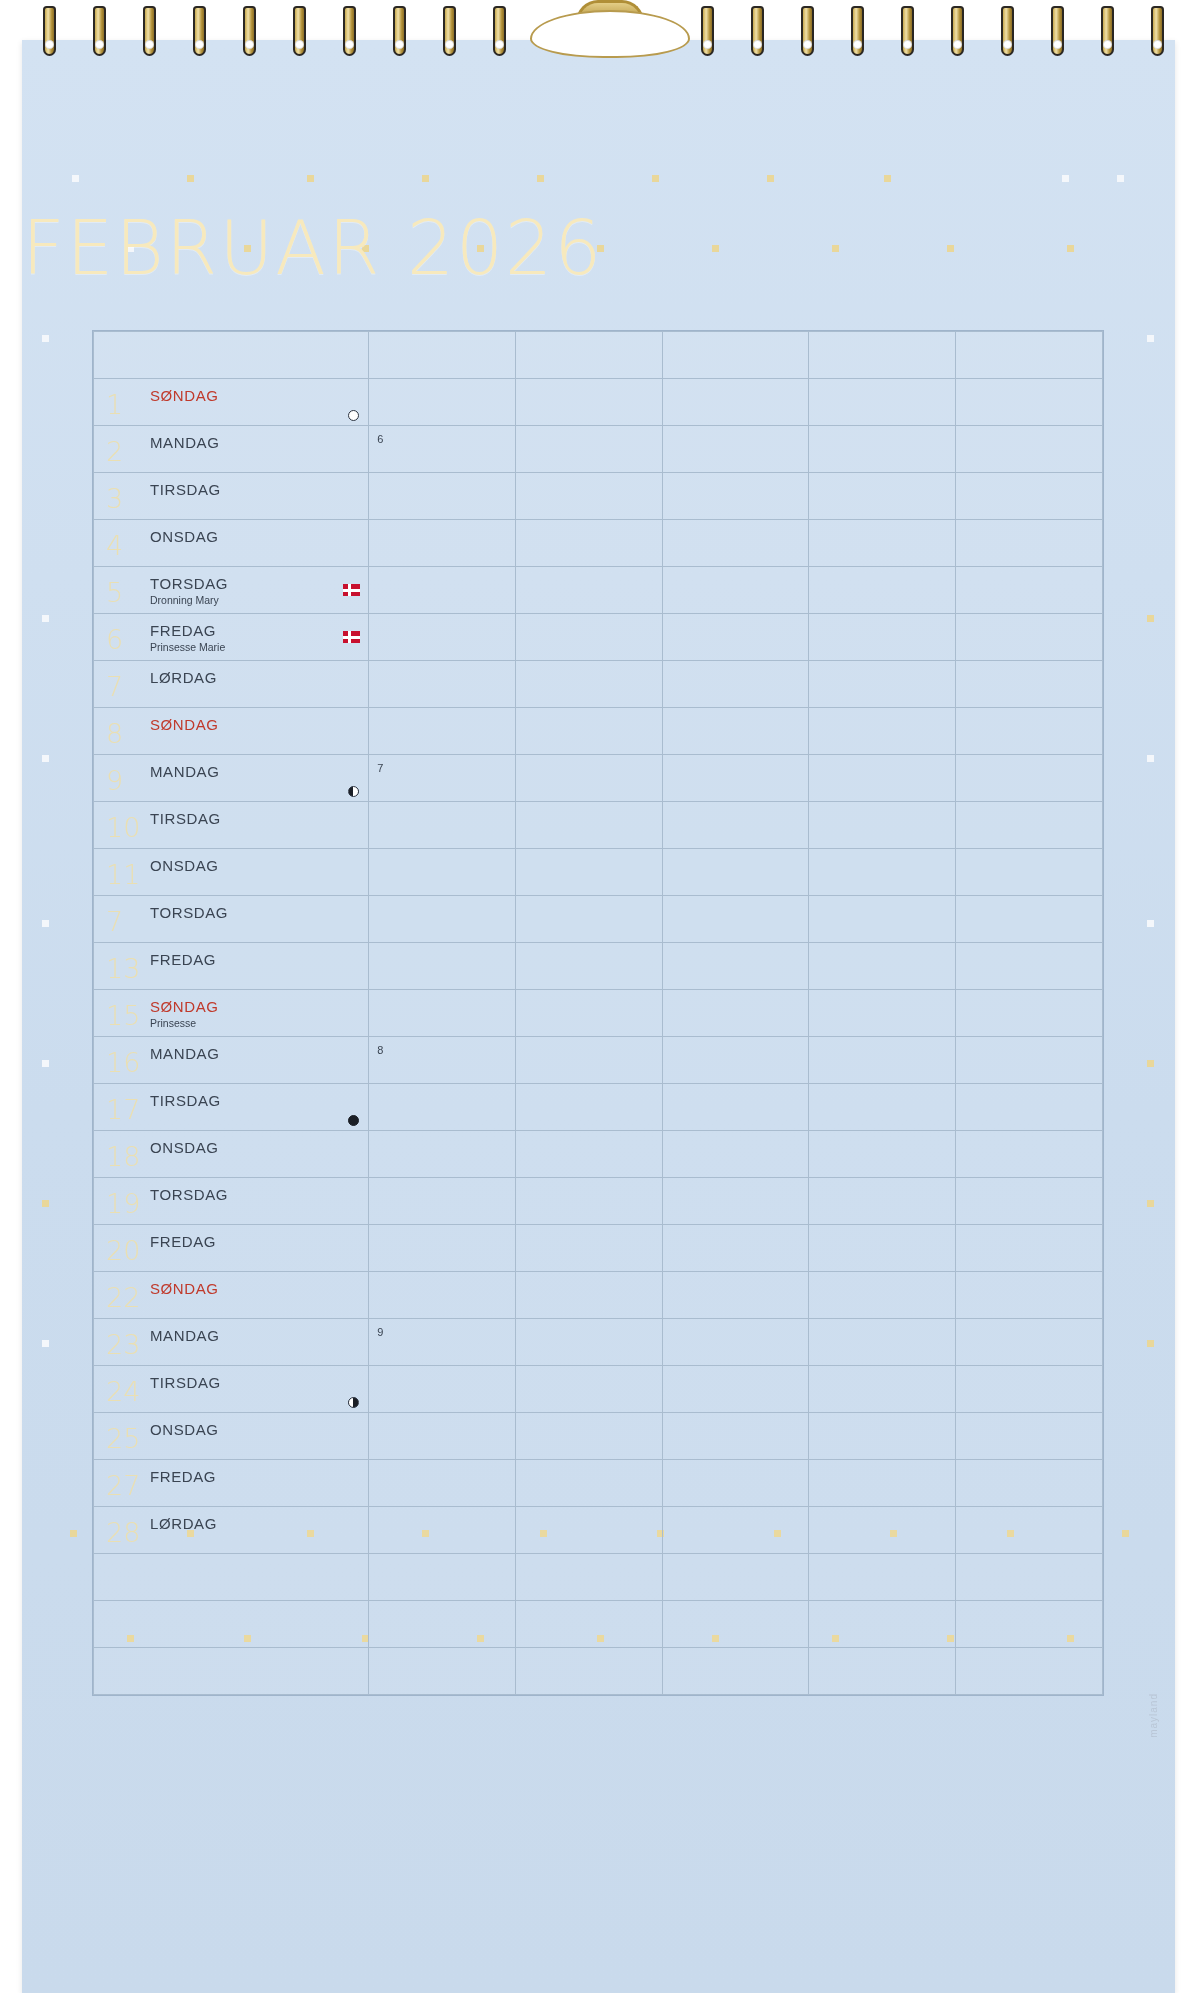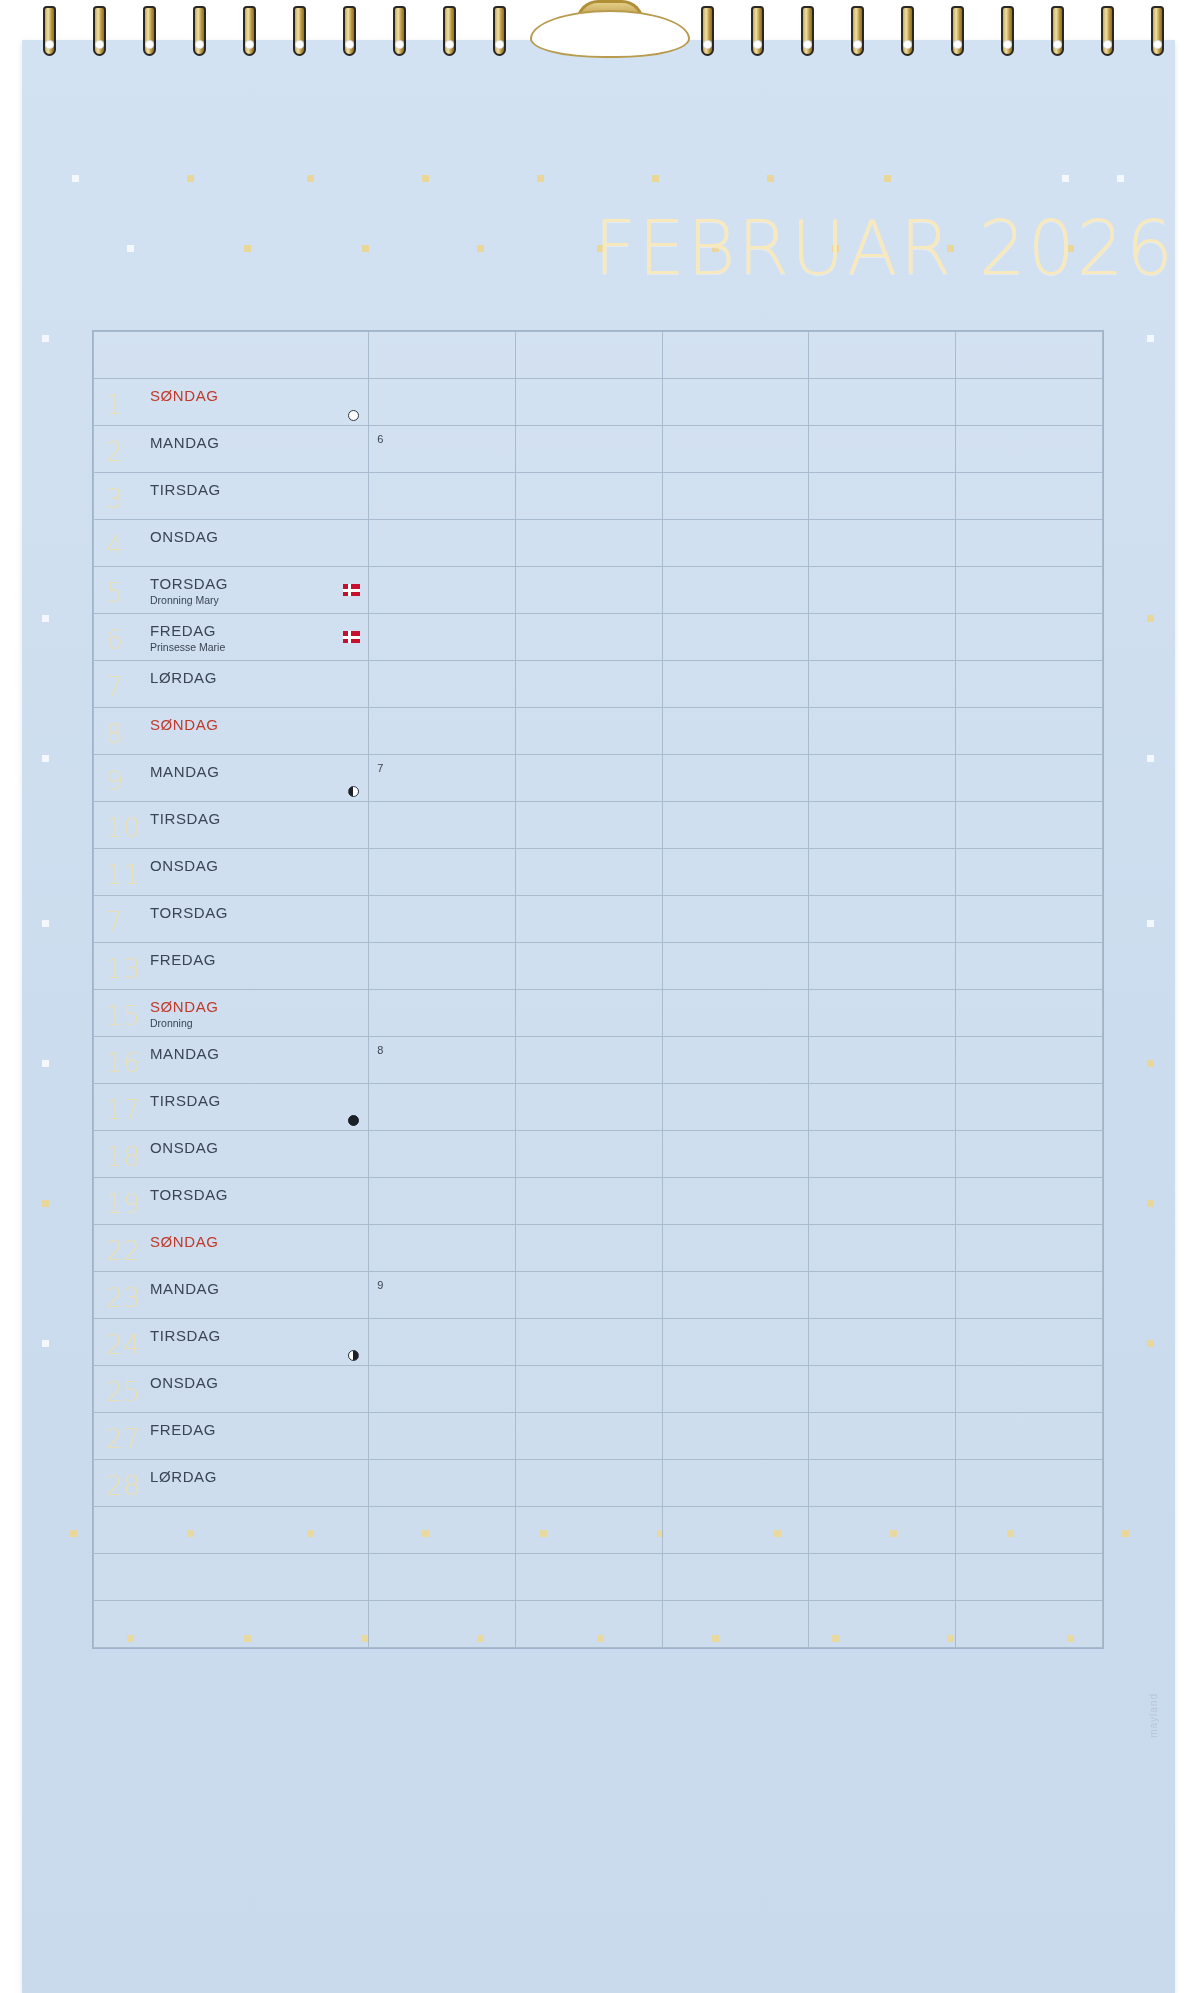--- a/index.html
+++ b/index.html
@@ -100,21 +100,21 @@
     background: linear-gradient(180deg,#e3cd86,#b08f37);
     box-sizing: border-box;
   }
 
   
   #month-title {
     position: absolute;
     left: 0;
     top: 165px;
     width: 1153px;
-    text-align: right;
+    text-align: left;
     font-family: "DejaVu Sans", sans-serif;
     font-weight: 300;
     font-size: 74px;
     letter-spacing: 2px;
     color: #f7e9bd;
     text-shadow: 0 1px 0 rgba(255,255,255,0.35);
   }
 
   
   #grid {
@@ -480,21 +480,21 @@
             <td class="blank"></td>
             <td class="blank"></td>
             <td class="blank"></td>
             <td class="blank"></td>
           </tr>
           <tr>
             <td class="daycell">
               <div class="daycell-inner">
                 <div class="daynum">15</div>
                 <div class="dayname sunday">SØNDAG</div>
-                <div class="note">Dronning</div>
+                <div class="note">Prinsesse</div>
               </div>
             </td>
             <td class="blank"></td>
             <td class="blank"></td>
             <td class="blank"></td>
             <td class="blank"></td>
             <td class="blank"></td>
           </tr>
           <tr class="weekstart">
             <td class="daycell">
@@ -536,20 +536,33 @@
             <td class="blank"></td>
             <td class="blank"></td>
             <td class="blank"></td>
             <td class="blank"></td>
           </tr>
           <tr>
             <td class="daycell">
               <div class="daycell-inner">
                 <div class="daynum">19</div>
                 <div class="dayname">TORSDAG</div>
+              </div>
+            </td>
+            <td class="blank"></td>
+            <td class="blank"></td>
+            <td class="blank"></td>
+            <td class="blank"></td>
+            <td class="blank"></td>
+          </tr>
+          <tr>
+            <td class="daycell">
+              <div class="daycell-inner">
+                <div class="daynum">20</div>
+                <div class="dayname">FREDAG</div>
               </div>
             </td>
             <td class="blank"></td>
             <td class="blank"></td>
             <td class="blank"></td>
             <td class="blank"></td>
             <td class="blank"></td>
           </tr>
           <tr>
             <td class="daycell">

